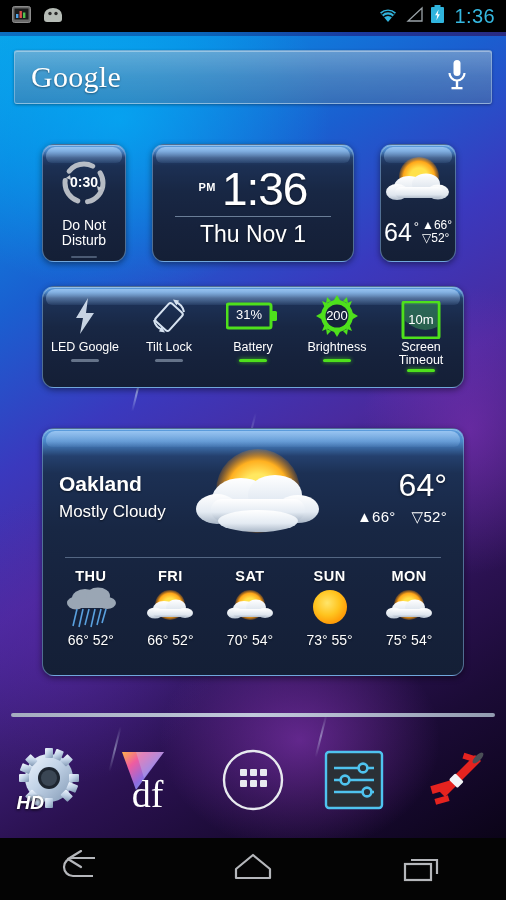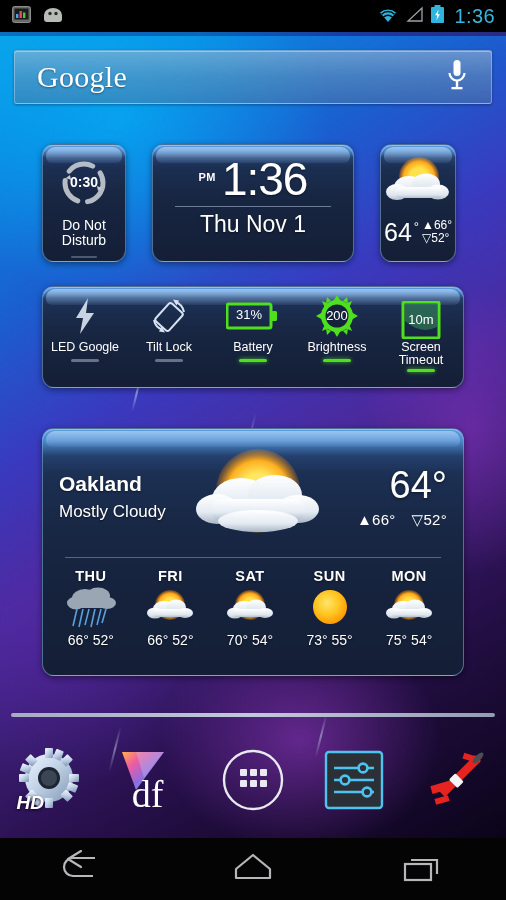--- a/index.html
+++ b/index.html
@@ -54,21 +54,21 @@
   #searchbar {
     position:absolute; left:14px; top:50px; width:478px; height:54px;
     border-radius:3px;
     background:linear-gradient(to bottom, rgba(150,180,205,0.62) 0%, rgba(108,146,180,0.55) 48%, rgba(82,120,160,0.5) 100%);
     border:1px solid rgba(190,215,235,0.45);
     box-shadow:inset 0 1px 0 rgba(255,255,255,0.35), 0 1px 3px rgba(0,0,0,0.35);
     display:flex; align-items:center; z-index:20;
   }
   #google-logo {
     font-family:"Liberation Serif", serif; font-size:30px; color:#fff;
-    margin-left:22px; letter-spacing:0.3px; text-shadow:0 1px 2px rgba(0,0,0,0.4);
+    margin-left:16px; letter-spacing:0.3px; text-shadow:0 1px 2px rgba(0,0,0,0.4);
   }
   #mic-btn { margin-left:auto; margin-right:22px; }
 
   
   .panel {
     position:absolute;
     border-radius:12px;
     background:linear-gradient(to bottom,
        #5d9ede 0%, #4a86c8 5%, #24406e 11%,
        #1c3054 18%, #182744 40%, #16223c 70%, #141f36 100%);
@@ -85,21 +85,21 @@
 
   
   #dnd-widget { left:42px; top:144px; width:84px; height:118px; }
   .dnd-inner { position:relative; z-index:2; display:flex; flex-direction:column; align-items:center; padding-top:12px; }
   .dnd-time { color:#fff; font-size:14px; font-weight:bold; }
   .dnd-label { color:#fff; font-size:14px; text-align:center; line-height:1.08; margin-top:9px; font-weight:500; }
   .dnd-underline { width:26px; height:2px; background:rgba(130,150,175,0.5); margin-top:8px; border-radius:1px; }
 
   
   #clock-widget { left:152px; top:144px; width:202px; height:118px; }
-  .clock-inner { position:relative; z-index:2; padding:12px 0 0 0; }
+  .clock-inner { position:relative; z-index:2; padding:22px 0 0 0; }
   .clock-top { display:flex; align-items:flex-start; justify-content:center; }
   .clock-pm { color:#fff; font-size:11px; font-weight:bold; margin-top:14px; margin-right:6px; letter-spacing:0.4px; }
   .clock-time { color:#fff; font-size:46px; font-weight:300; line-height:0.98; letter-spacing:-1px; text-shadow:0 1px 2px rgba(0,0,0,0.5); }
   .clock-divider { height:1px; background:rgba(190,215,240,0.5); margin:4px 22px 0 22px; }
   .clock-date { color:#fff; font-size:23px; text-align:center; margin-top:4px; font-weight:400; text-shadow:0 1px 2px rgba(0,0,0,0.5); }
 
   
   #mini-weather { left:380px; top:144px; width:76px; height:118px; }
   .mw-icon { position:relative; z-index:2; height:72px; display:flex; align-items:center; justify-content:center; margin-top:2px; }
   .mw-temps { position:relative; z-index:2; display:flex; align-items:center; justify-content:center; gap:2px; padding:0 5px; }
@@ -118,21 +118,21 @@
   .toggle-bar.off { background:rgba(145,160,180,0.65); }
 
   
   #weather-panel { left:42px; top:428px; width:422px; height:248px; }
   .wx-current { position:relative; z-index:2; display:flex; align-items:center; height:122px; padding:14px 16px 0 16px; }
   .wx-left { width:140px; }
   .wx-city { color:#fff; font-size:21px; font-weight:bold; text-shadow:0 1px 2px rgba(0,0,0,0.55); }
   .wx-cond { color:#fff; font-size:17px; margin-top:6px; font-weight:400; text-shadow:0 1px 2px rgba(0,0,0,0.55); }
   .wx-icon { flex:1; display:flex; align-items:center; justify-content:center; margin-top:-4px; }
   .wx-right { width:128px; text-align:right; }
-  .wx-temp { color:#fff; font-size:38px; font-weight:400; line-height:1; text-shadow:0 1px 3px rgba(0,0,0,0.55); }
+  .wx-temp { color:#fff; font-size:32px; font-weight:400; line-height:1; text-shadow:0 1px 3px rgba(0,0,0,0.55); }
   .wx-hl { color:#fff; font-size:15px; margin-top:7px; letter-spacing:0.3px; }
   .wx-divider { position:relative; z-index:2; height:1px; background:rgba(175,200,230,0.4); margin:6px 22px 0 22px; }
   .wx-forecast { position:relative; z-index:2; display:flex; padding:10px 14px 0 8px; }
   .fc-day { flex:1; display:flex; flex-direction:column; align-items:center; }
   .fc-name { color:#fff; font-size:14.5px; font-weight:bold; letter-spacing:0.5px; text-shadow:0 1px 2px rgba(0,0,0,0.5); }
   .fc-icon { height:44px; display:flex; align-items:center; justify-content:center; margin-top:1px; }
   .fc-temps { color:#fff; font-size:14px; margin-top:3px; white-space:nowrap; text-shadow:0 1px 2px rgba(0,0,0,0.5); }
 
   
   #dock-divider {

